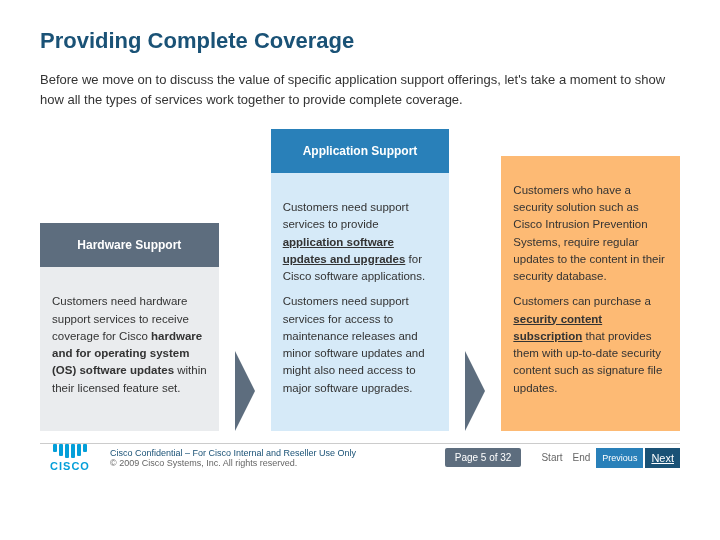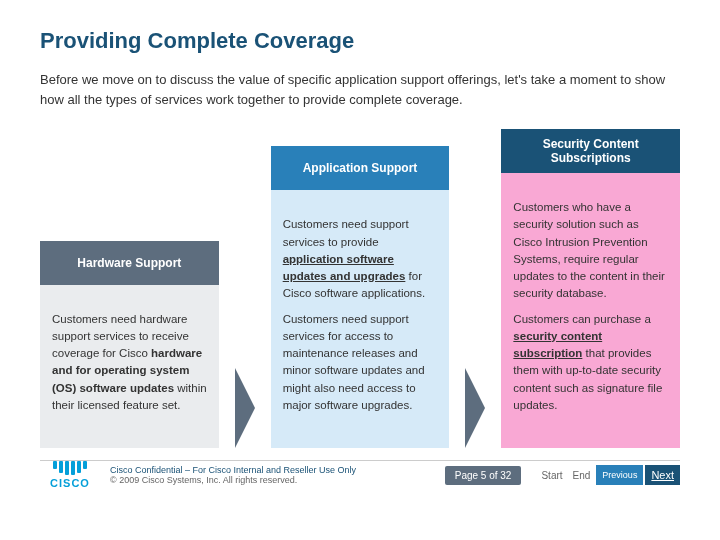--- a/index.html
+++ b/index.html
@@ -73,21 +73,21 @@
       flex: 1;
     }
 
     .col-body.hardware-body {
       background: #eaecee;
     }
     .col-body.application-body {
       background: #d6eaf8;
     }
     .col-body.security-body {
-      background: #f9a8d4;
+      background: #fdba74;
     }
 
     .col-body p {
       margin-bottom: 8px;
     }
 
     .bold-text {
       font-weight: bold;
     }
 
@@ -246,21 +246,20 @@
         <p>Customers need support services to provide <span class="underline-text">application software updates and upgrades</span> for Cisco software applications.</p>
         <p>Customers need support services for access to maintenance releases and minor software updates and might also need access to major software upgrades.</p>
       </div>
     </div>
 
     <div class="arrow-container">
       <div class="arrow"></div>
     </div>
 
     <div class="column">
-      <div class="col-header security">Security Content Subscriptions</div>
       <div class="col-body security-body">
         <p>Customers who have a security solution such as Cisco Intrusion Prevention Systems, require regular updates to the content in their security database.</p>
         <p>Customers can purchase a <span class="underline-text">security content subscription</span> that provides them with up-to-date security content such as signature file updates.</p>
       </div>
     </div>
 
   </div>
 
   <div class="footer">
     <div class="footer-logo">

